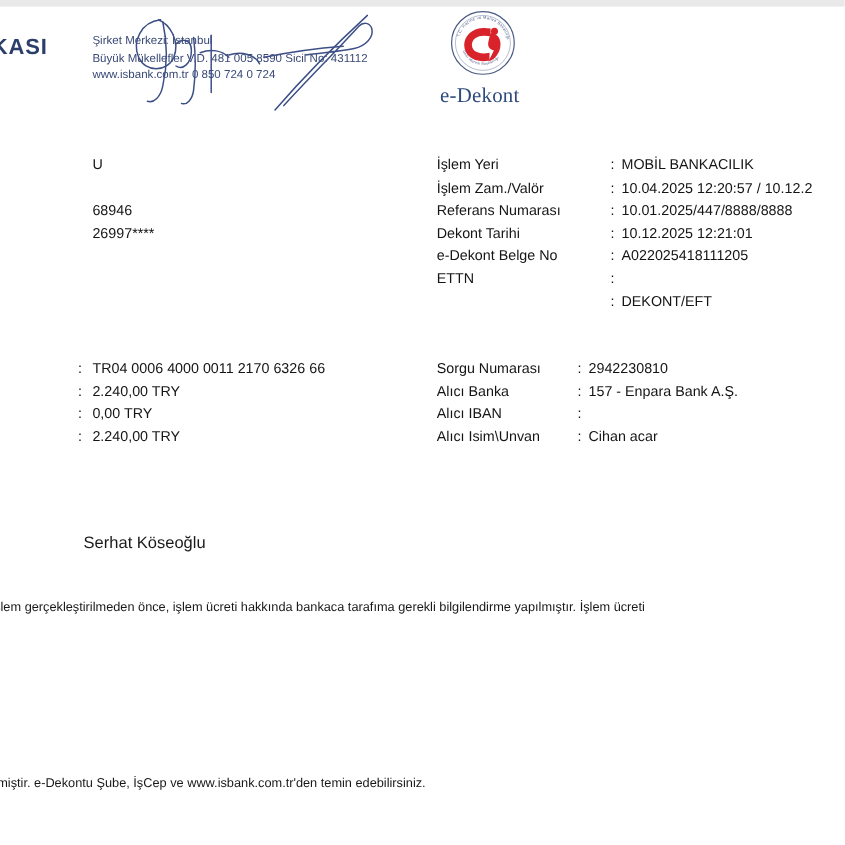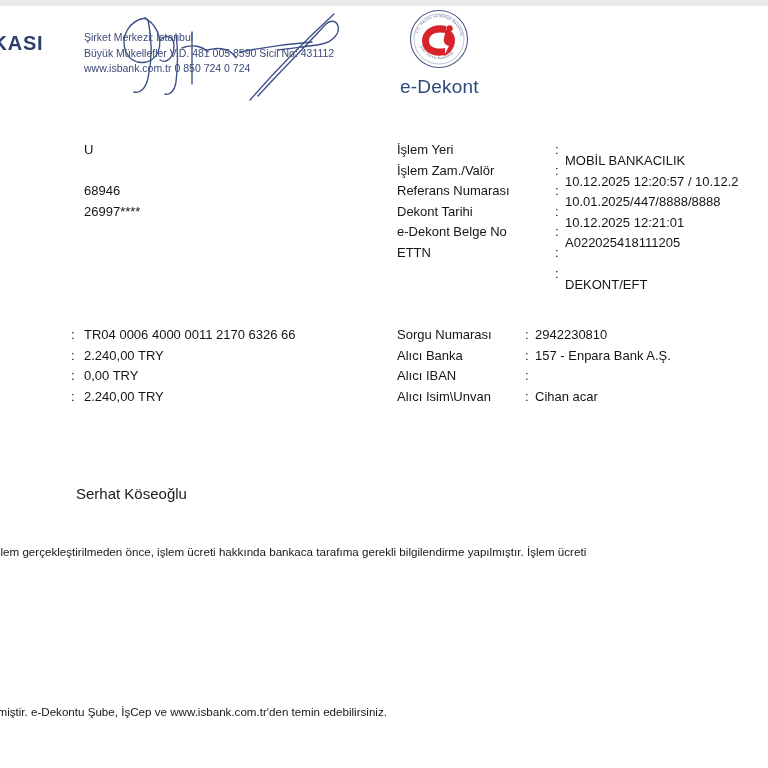--- a/index.html
+++ b/index.html
@@ -77,20 +77,21 @@
     left: 8px;
     width: 62px;
     height: 62px;
   }
   #edekont-title {
     margin-top: 2px;
     font-size: 19px;
     color: #2f4a7c;
     letter-spacing: 0.2px;
     white-space: nowrap;
+    font-family: Liberation Serif, serif;
   }
 
   
   .field-block { position: absolute; }
   .field-row {
     position: relative;
     height: 20.6px;
     line-height: 20.6px;
     white-space: nowrap;
     color: #151515;
@@ -120,21 +121,21 @@
   #left-column-bottom .field-value { left: 84px; }
   #left-column-top .field-sep,
   #left-column-bottom .field-sep   { left: 71px; }
   #left-column-top .field-label,
   #left-column-bottom .field-label { left: -260px; }
 
   
   #right-column-top    { left: 397px; top: 140px; width: 560px; }
   #right-column-bottom { left: 397px; top: 325px; width: 560px; }
   #right-column-top .field-sep    { left: 158px; }
-  #right-column-top .field-value  { left: 168px; margin-top: 11px; }
+  #right-column-top .field-value  { left: 168px; }
   #right-column-bottom .field-sep   { left: 128px; }
   #right-column-bottom .field-value { left: 138px; }
 
   
   #signatory-name {
     position: absolute;
     left: 76px;
     top: 485px;
     font-size: 15px;
     color: #1a1a1a;
@@ -246,21 +247,21 @@
 
   <div id="right-column-top" class="field-block">
     <div class="field-row">
       <span class="field-label">İşlem Yeri</span>
       <span class="field-sep">:</span>
       <span class="field-value">MOBİL BANKACILIK</span>
     </div>
     <div class="field-row">
       <span class="field-label">İşlem Zam./Valör</span>
       <span class="field-sep">:</span>
-      <span class="field-value">10.12.2025 12:20:57 / 10.12.2</span>
+      <span class="field-value">10.04.2025 12:20:57 / 10.12.2</span>
     </div>
     <div class="field-row">
       <span class="field-label">Referans Numarası</span>
       <span class="field-sep">:</span>
       <span class="field-value">10.01.2025/447/8888/8888</span>
     </div>
     <div class="field-row">
       <span class="field-label">Dekont Tarihi</span>
       <span class="field-sep">:</span>
       <span class="field-value">10.12.2025  12:21:01</span>

